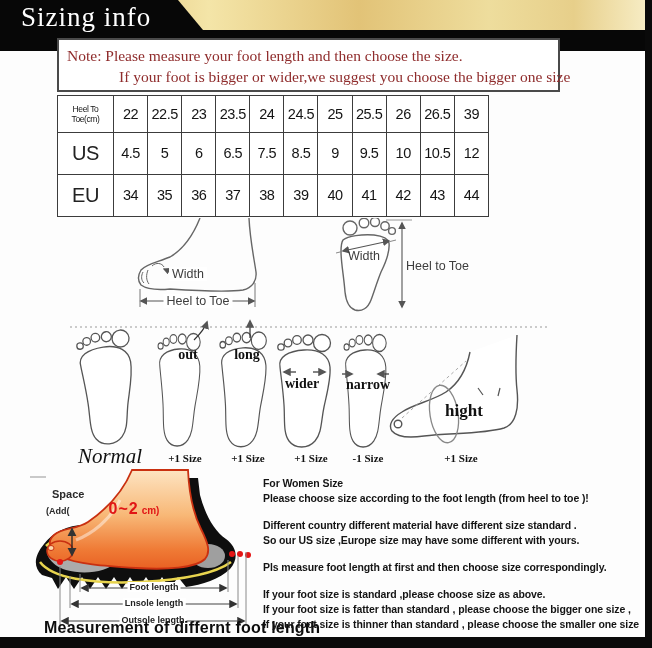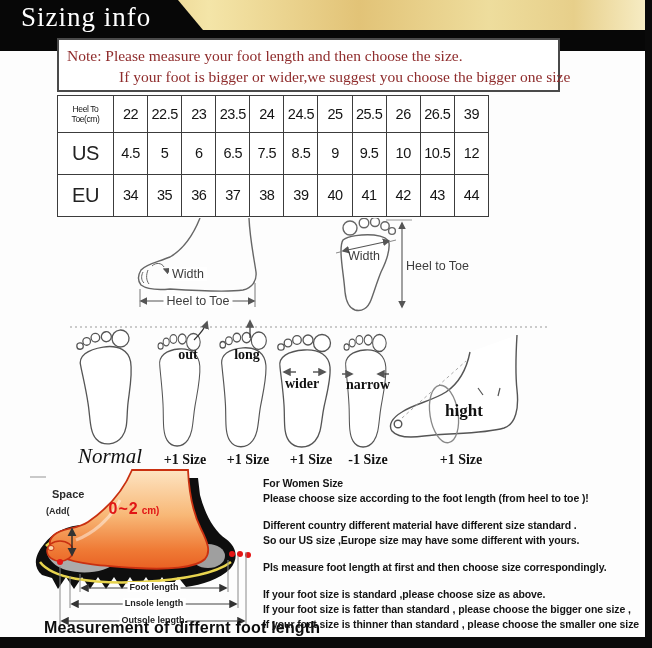--- a/index.html
+++ b/index.html
@@ -42,21 +42,21 @@
   .l-side-width{left:188px;top:267px;}
   .l-side-htt{left:198px;top:294px;}
   .l-sole-width{left:364px;top:249px;}
   .l-sole-htt{left:406px;top:259px;}
 
   .ftl{font-family:"Liberation Serif",serif;font-weight:bold;font-size:14px;color:#111;}
   .fl0{left:188px;top:347px;} .fl1{left:247px;top:347px;}
   .fl2{left:302px;top:376px;font-family:Liberation Serif, serif;} .fl3{left:368px;top:377px;}
   .fl4{left:464px;top:401px;font-size:17px;}
 
-  .fsz{font-family:"Liberation Serif",serif;font-weight:bold;font-size:14px;color:#111;}
+  .fsz{font-family:"Liberation Serif",serif;font-weight:bold;font-size:11px;color:#111;}
   .fs0{left:110px;top:444px;font-style:italic;font-size:21px;font-weight:normal;}
   .fs1{left:185px;top:452px;} .fs2{left:248px;top:452px;} .fs3{left:311px;top:452px;}
   .fs4{left:368px;top:452px;} .fs5{left:461px;top:452px;}
 
   
   .slab{font-size:9px;font-weight:bold;color:#222;background:#fff;padding:0 2px;}
   .l-footlen{left:154px;top:582px;} .l-insole{left:154px;top:598px;} .l-outsole{left:153px;top:615px;}
   .l-space1{left:52px;top:488px;font-size:11px;font-weight:bold;color:#2a2a2a;}
   .l-space2{left:46px;top:500px;font-size:9px;font-weight:bold;color:#2a2a2a;}
   .add-range{font-size:16px;font-weight:bold;color:#e11616;letter-spacing:1px;padding-left:39px;}

